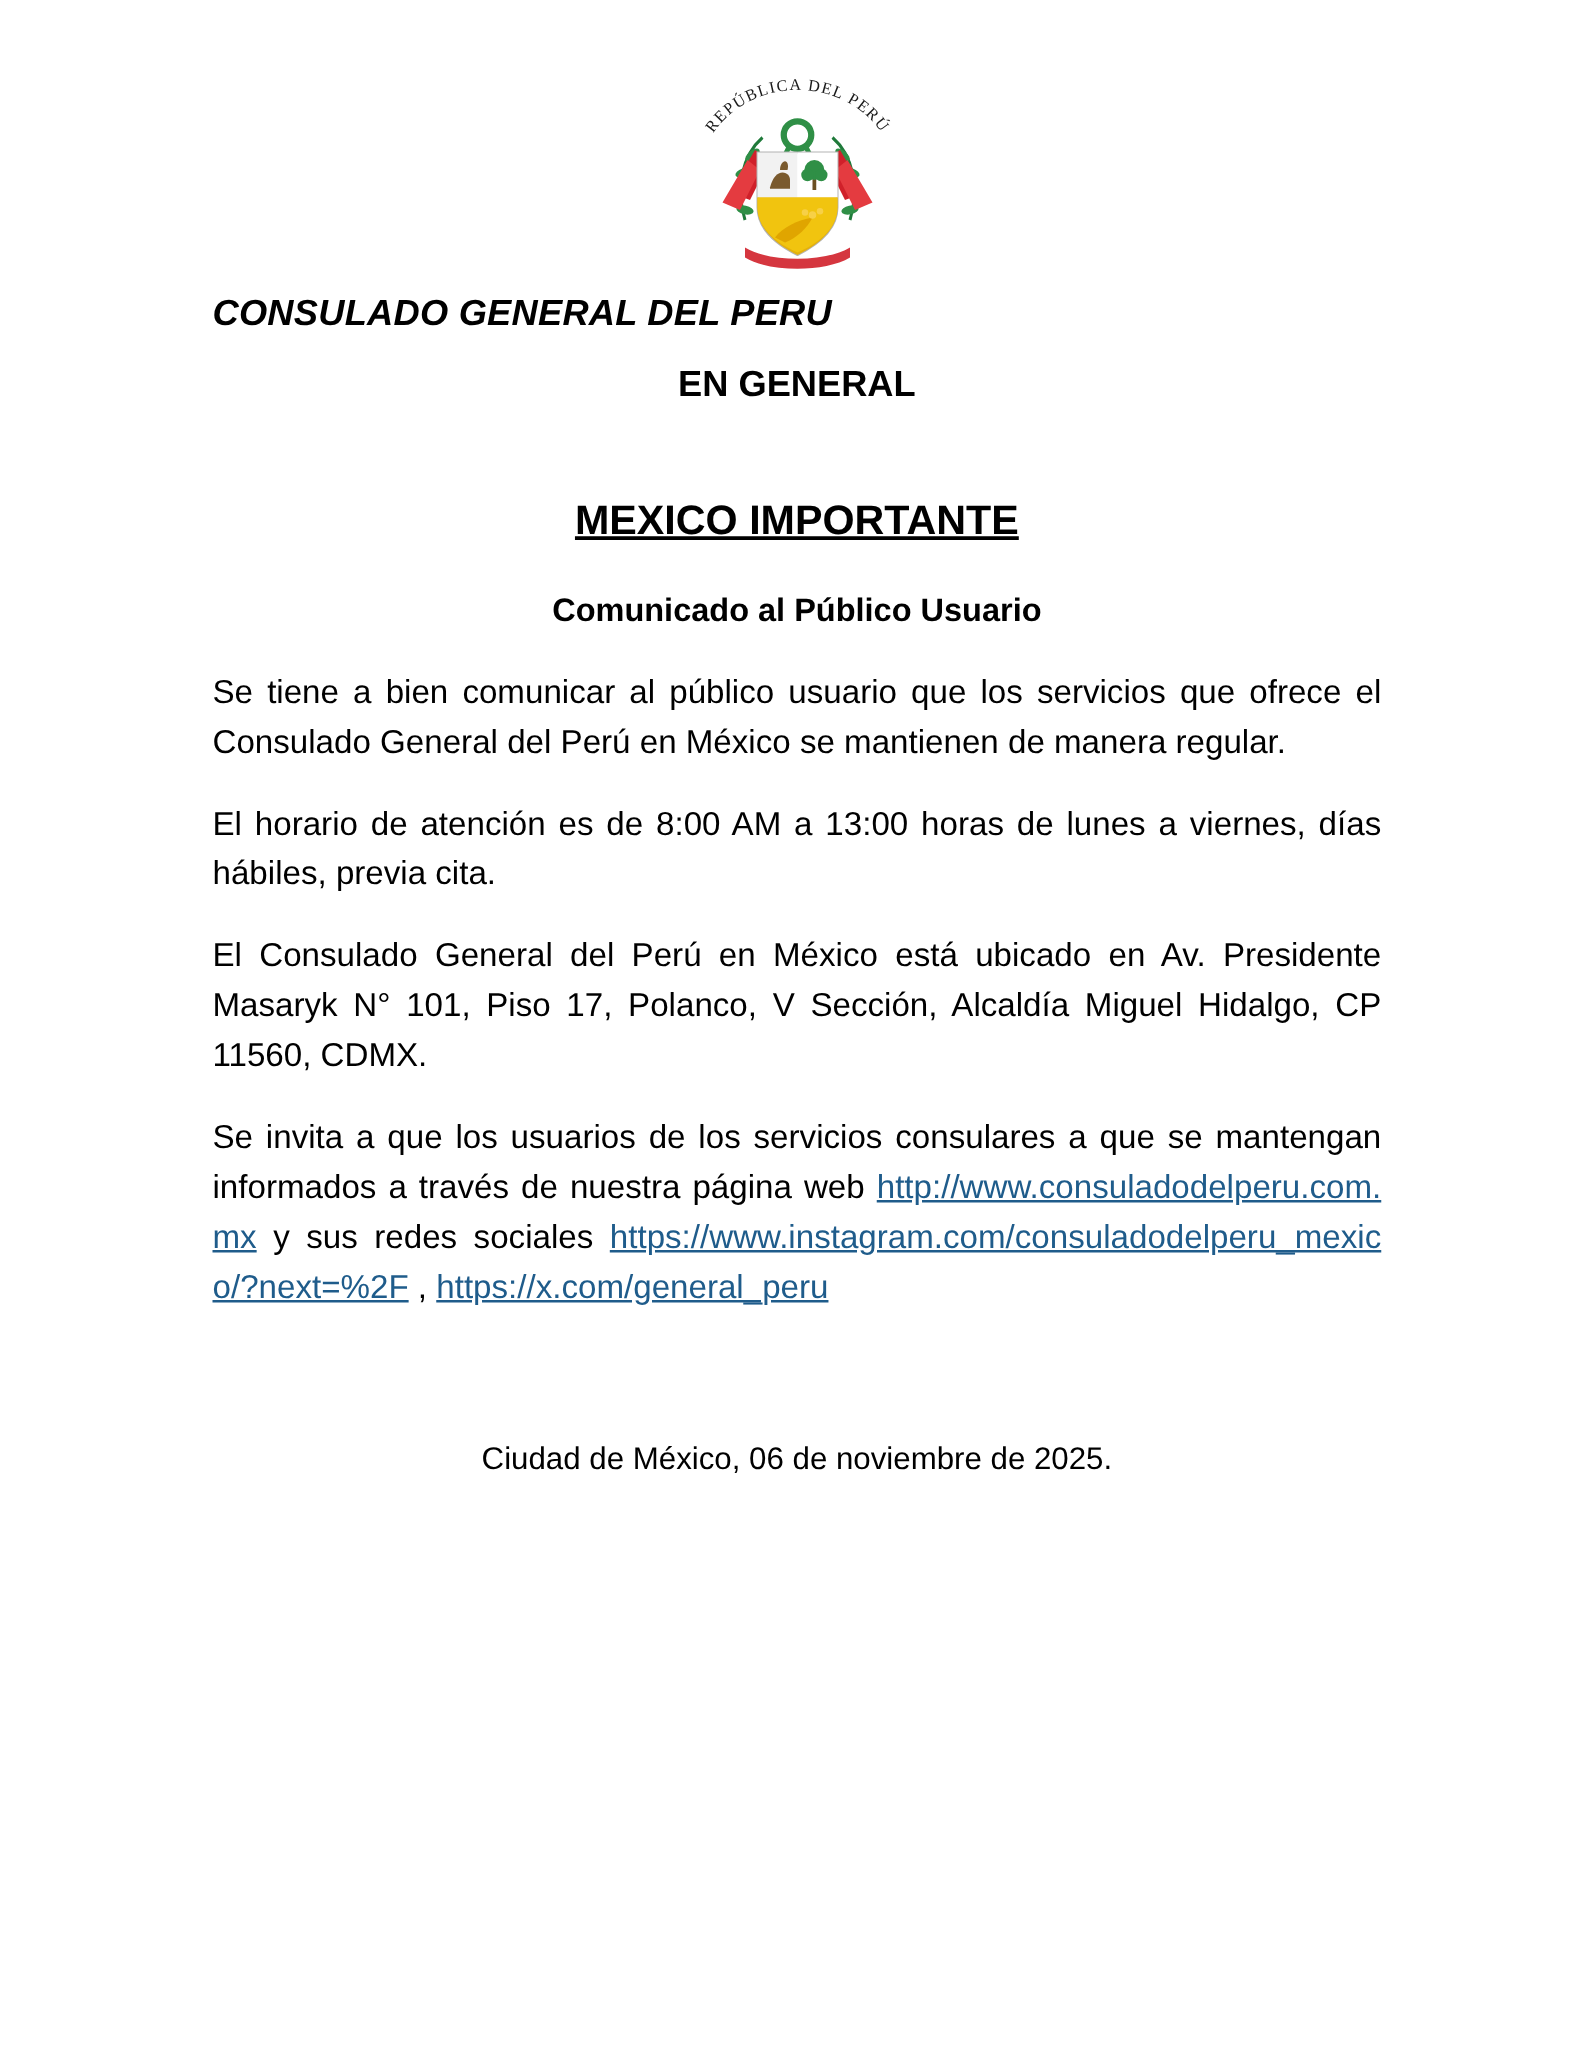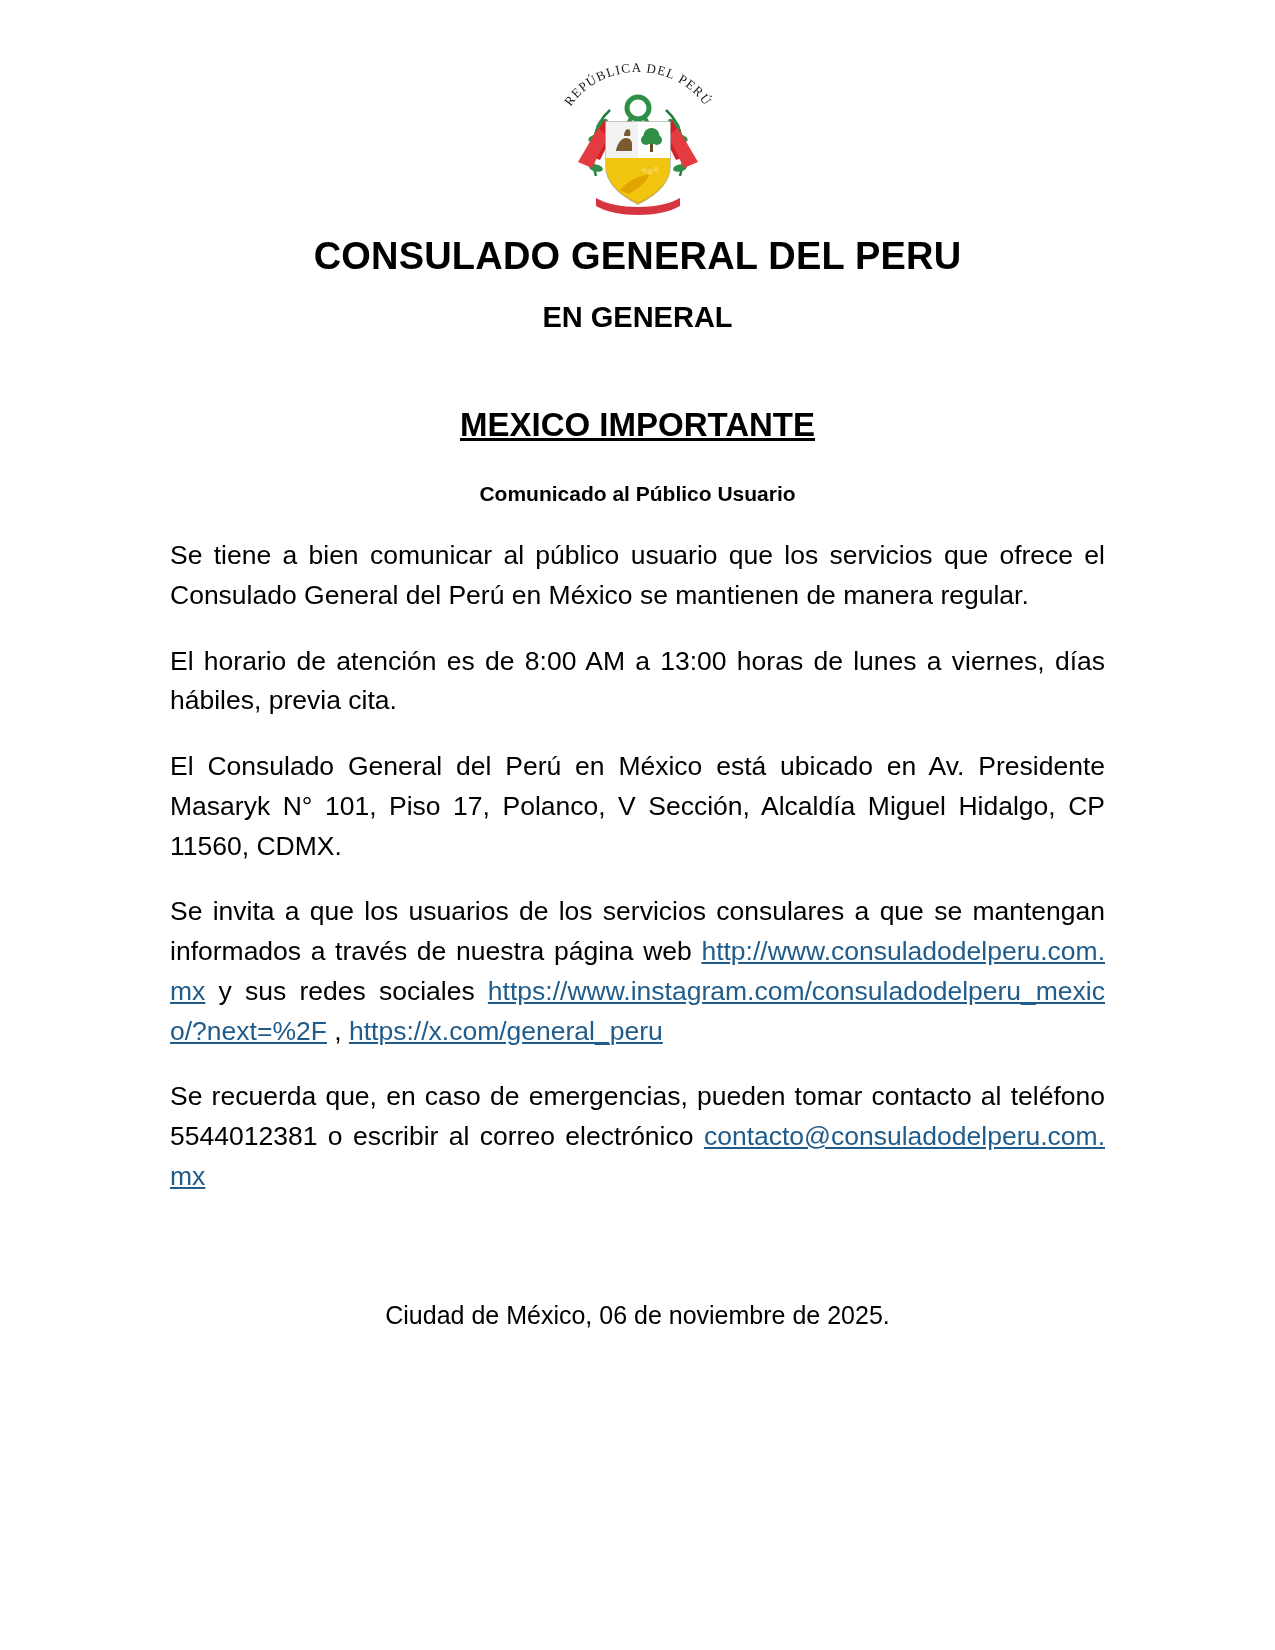--- a/index.html
+++ b/index.html
@@ -31,44 +31,45 @@
   }
   .crest {
     position: relative;
     width: 200px;
     height: 170px;
   }
   .crest svg { display: block; }
 
   
   .org-title {
-    text-align: center;
-    font-size: 38px;
+    text-align: left;
+    font-size: 29px;
     font-weight: bold;
     letter-spacing: 0.2px;
     line-height: 1.0;
     margin: 4px 0 0 0;
+    font-style: italic;
   }
   .org-title-2 {
     text-align: center;
     font-size: 29px;
     font-weight: bold;
     line-height: 1.0;
     margin: 28px 0 0 0;
   }
   .notice-title {
     text-align: center;
     font-size: 33px;
     font-weight: bold;
     text-decoration: underline;
     margin: 74px 0 0 0;
   }
   .subtitle {
     text-align: center;
-    font-size: 21px;
+    font-size: 26px;
     font-weight: bold;
     margin: 38px 0 0 0;
   }
 
   
   p.body-text {
     text-align: justify;
     text-justify: inter-word;
     font-size: 26.5px;
     line-height: 1.5;
@@ -170,17 +171,16 @@
   <h3 class="subtitle">Comunicado al Público Usuario</h3>
 
   <p class="body-text">Se tiene a bien comunicar al público usuario que los servicios que ofrece el Consulado General del Perú en México se mantienen de manera regular.</p>
 
   <p class="body-text">El horario de atención es de 8:00 AM a 13:00 horas de lunes a viernes, días hábiles, previa cita.</p>
 
   <p class="body-text">El Consulado General del Perú en México está ubicado en Av. Presidente Masaryk N° 101, Piso 17, Polanco, V Sección, Alcaldía Miguel Hidalgo, CP 11560, CDMX.</p>
 
   <p class="body-text"><span>Se invita a que los usuarios de los servicios consulares a que se mantengan informados a través de nuestra página web </span><a class="link" href="#">http://www.consuladodelperu.com.mx</a><span> y sus redes sociales </span><a class="link" href="#">https://www.instagram.com/consuladodelperu_mexico/?next=%2F</a><span> , </span><a class="link" href="#">https://x.com/general_peru</a></p>
 
-  <p class="body-text"><span>Se recuerda que, en caso de emergencias, pueden tomar contacto al teléfono 5544012381 o escribir al correo electrónico </span><a class="link" href="#">contacto@consuladodelperu.com.mx</a></p>
 
   <p class="closing">Ciudad de México, 06 de noviembre de 2025.</p>
 
 </div>
 
 </body></html>

